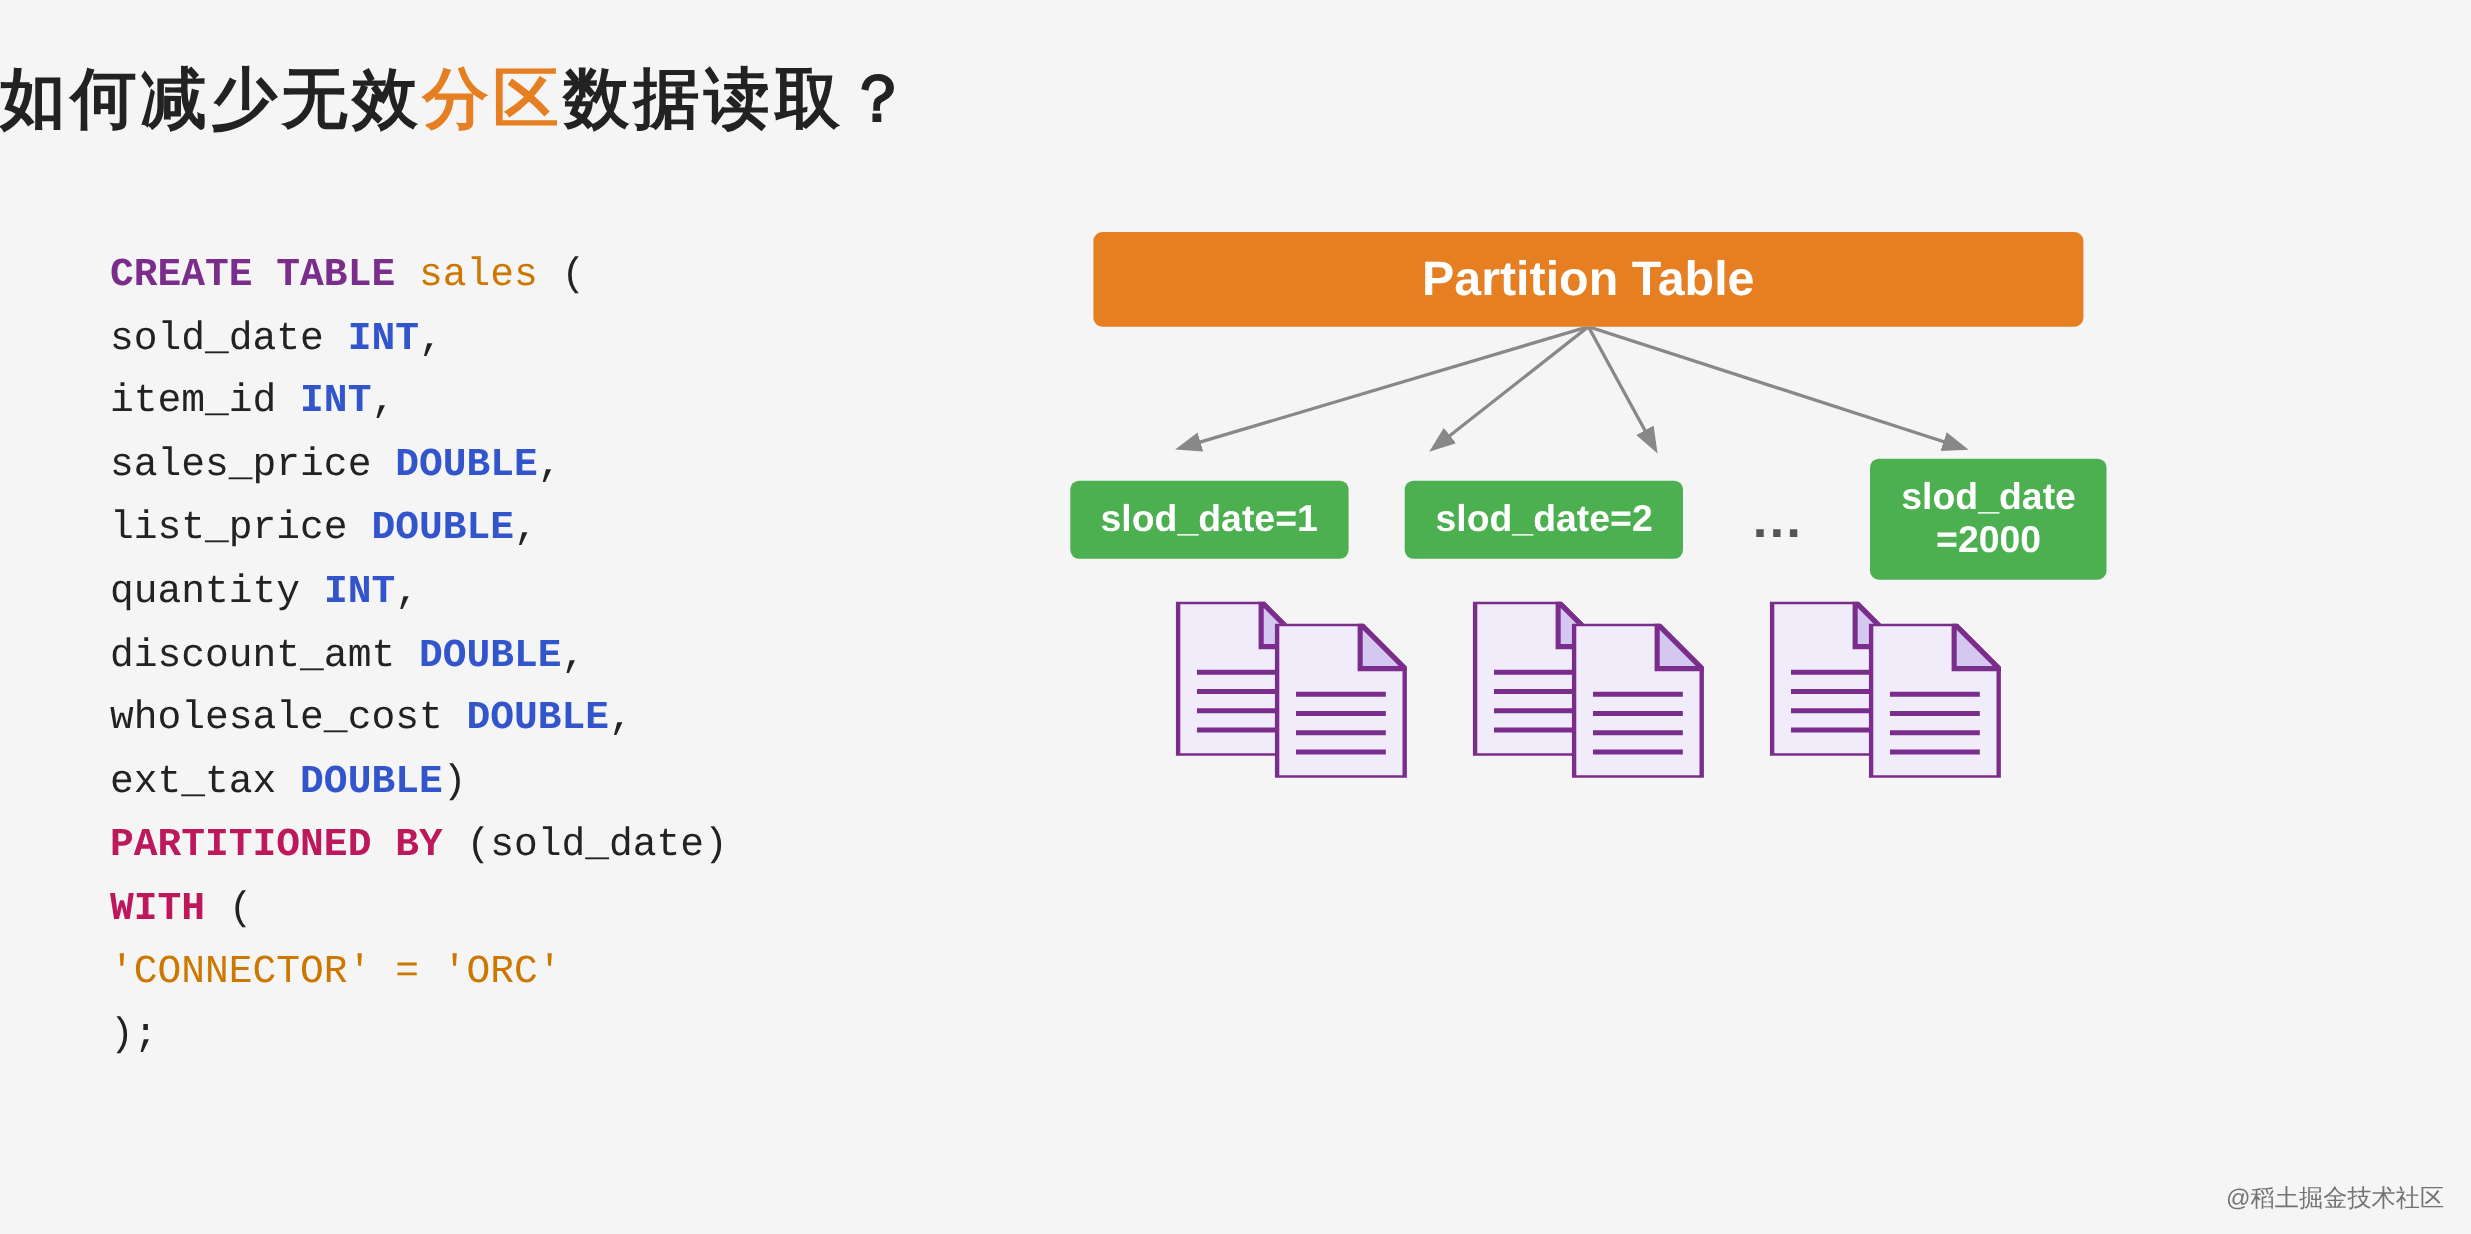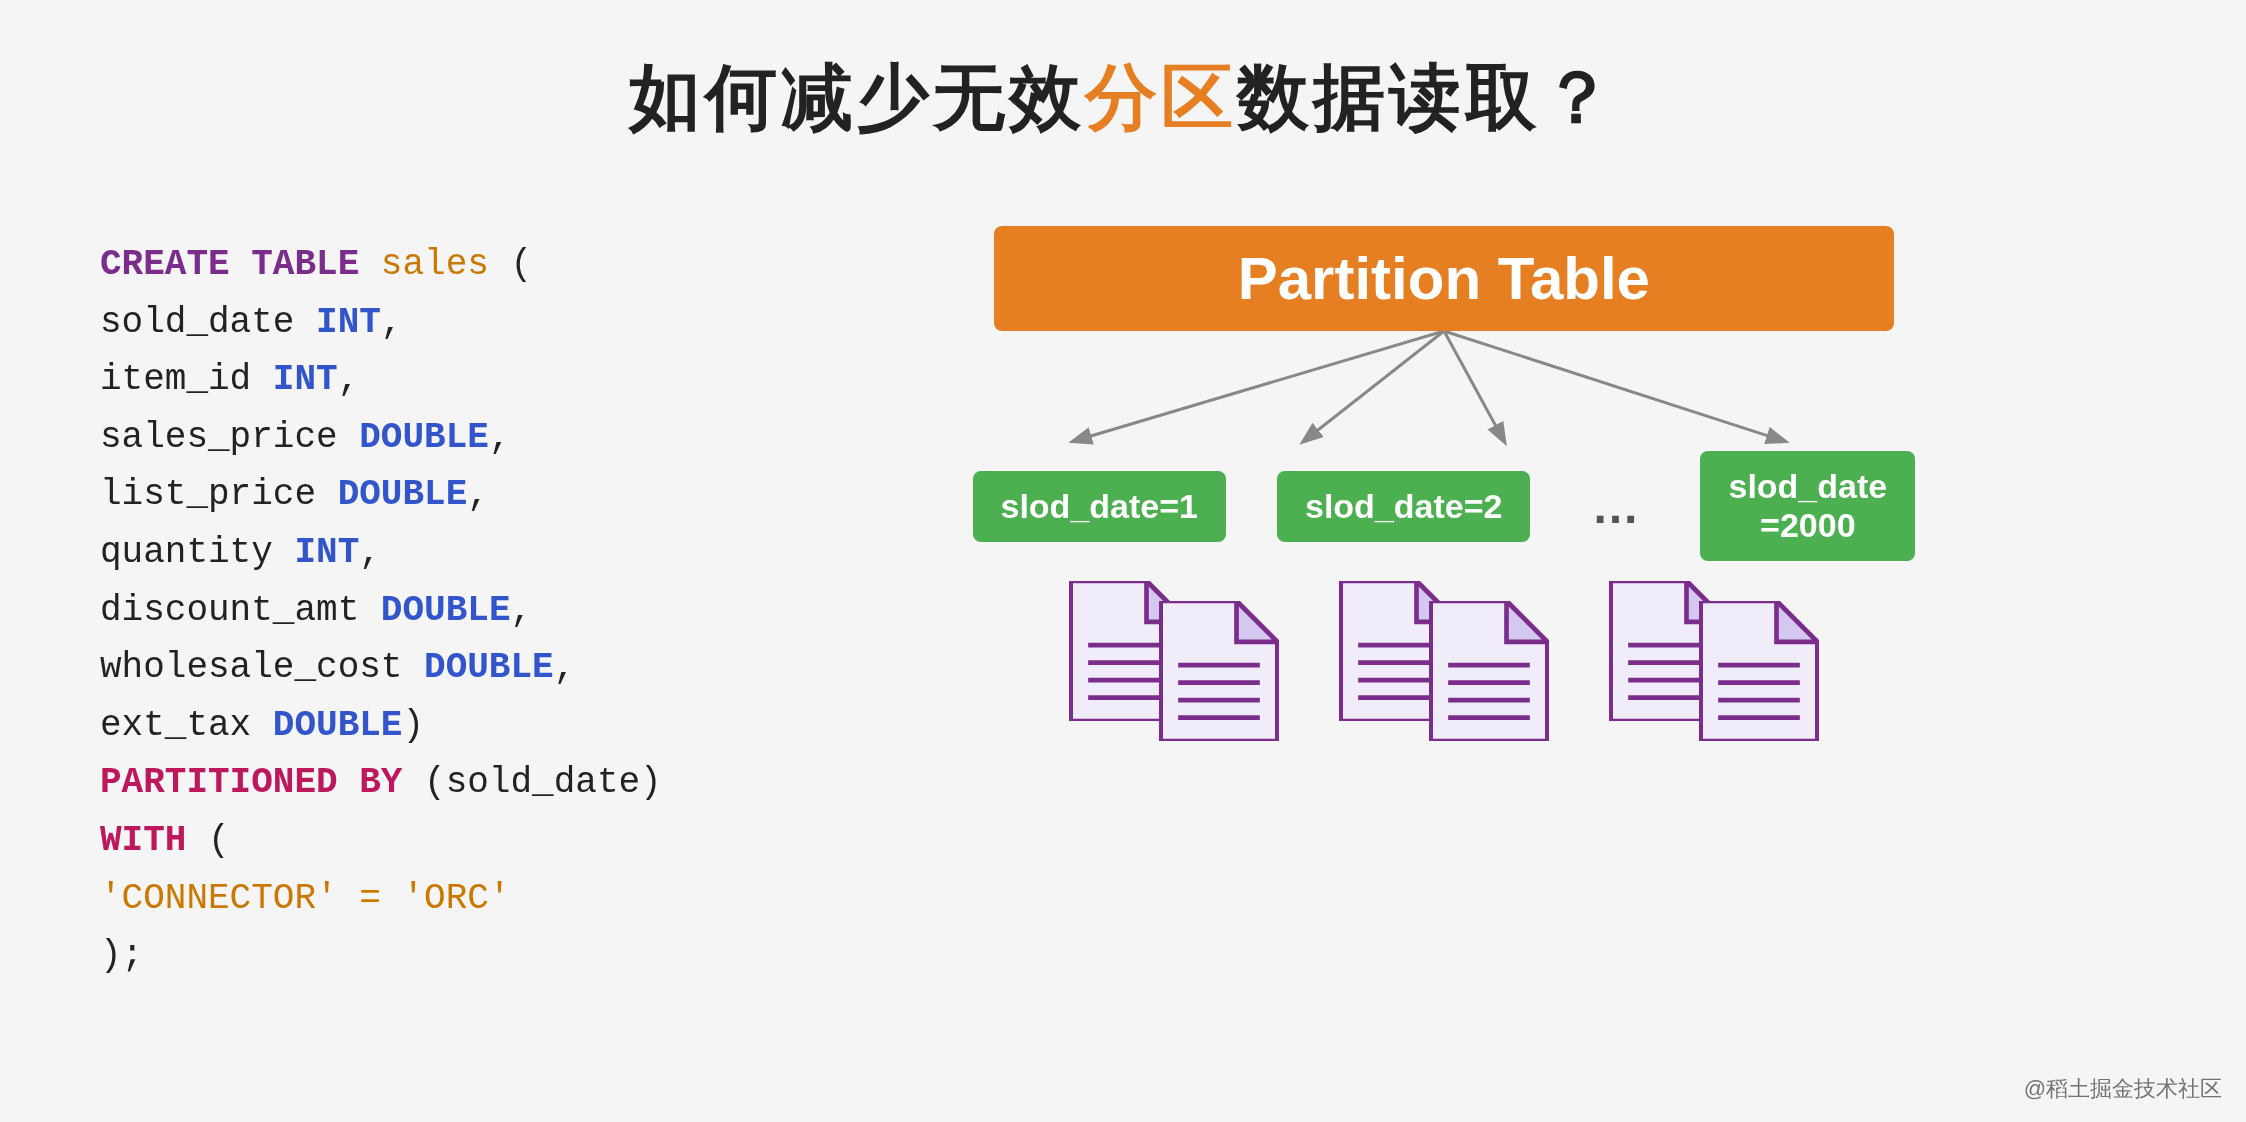--- a/index.html
+++ b/index.html
@@ -7,22 +7,22 @@
     body {
       width: 2246px;
       height: 1122px;
       background: #f5f5f5;
       font-family: 'Arial', sans-serif;
       overflow: hidden;
       position: relative;
     }
 
     .page-title {
-      text-align: center;
-      font-size: 72px;
+      text-align: left;
+      font-size: 60px;
       font-weight: bold;
       color: #222;
       padding-top: 50px;
       padding-bottom: 30px;
       letter-spacing: 4px;
     }
 
     .title-highlight {
       color: #e67e22;
     }
@@ -54,21 +54,21 @@
       flex: 1;
       display: flex;
       flex-direction: column;
       align-items: center;
       padding-top: 10px;
     }
 
     .partition-table-box {
       background: #e67e22;
       color: #fff;
-      font-size: 60px;
+      font-size: 44px;
       font-weight: bold;
       border-radius: 8px;
       padding: 18px 60px;
       text-align: center;
       width: 900px;
     }
 
     
     .tree-svg {
       display: block;

